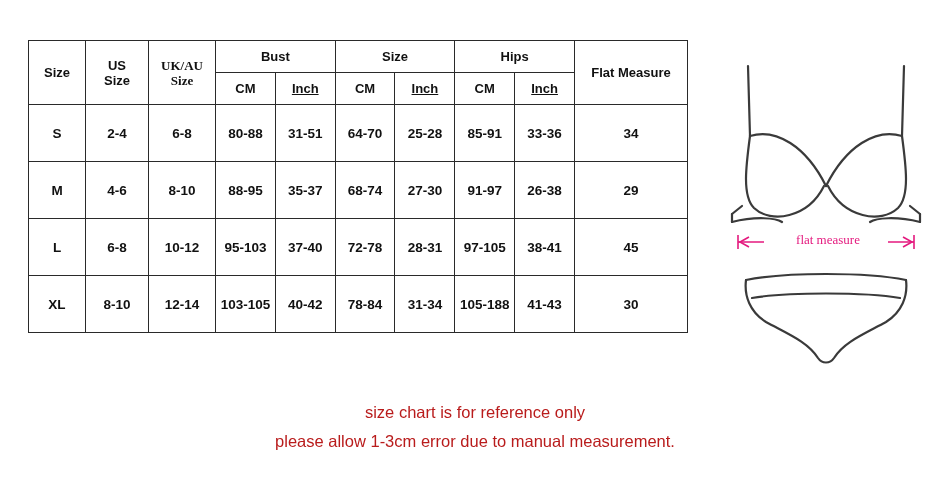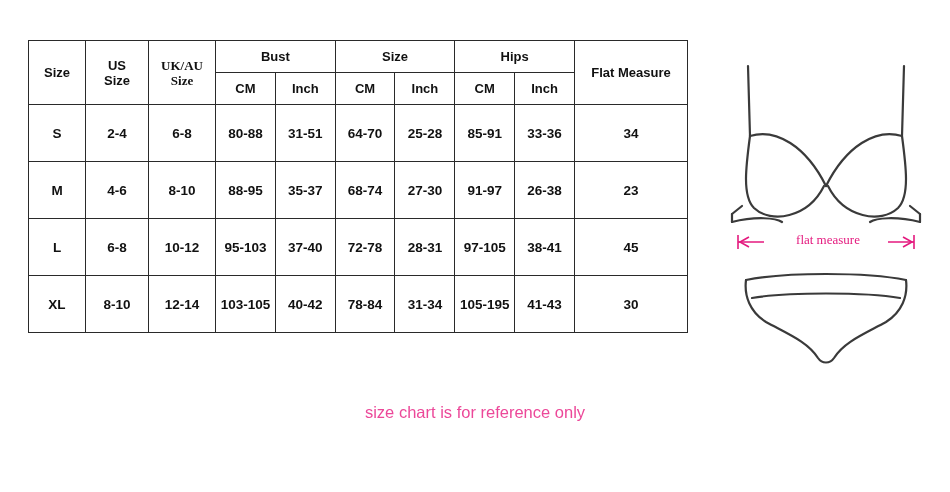--- a/index.html
+++ b/index.html
@@ -46,21 +46,21 @@
     height: 31px;
   }
   table.size-chart tbody td {
     height: 56px;
     font-size: 13.5px;
   }
   .col-size   { width: 56px; }
   .col-us     { width: 62px; }
   .col-ukau   { width: 66px; font-family: Liberation Serif, serif; }
   .col-cm     { width: 64px; }
-  .col-inch   { width: 56px; }
+  .col-inch   { width: 56px; text-decoration: underline; }
   .col-flat   { width: 112px; }
   .grp-head {
     font-size: 14px;
   }
   .sub-head {
     font-size: 12.5px;
   }
   .tall-head {
     line-height: 15px;
   }
@@ -87,21 +87,21 @@
     font-size: 13px;
   }
 
   
   #notes {
     position: absolute;
     left: 0;
     top: 398px;
     width: 950px;
     text-align: center;
-    color: #ec4899;
+    color: #b91c1c;
     font-size: 16.5px;
     line-height: 29px;
     font-family: "Liberation Sans", sans-serif;
   }
   #notes div {
     display: block;
   }
 </style>
 </head>
 <body>
@@ -151,21 +151,21 @@
         <tr>
           <td>M</td>
           <td>4-6</td>
           <td>8-10</td>
           <td>88-95</td>
           <td>35-37</td>
           <td>68-74</td>
           <td>27-30</td>
           <td>91-97</td>
           <td>26-38</td>
-          <td>23</td>
+          <td>29</td>
         </tr>
         <tr>
           <td>L</td>
           <td>6-8</td>
           <td>10-12</td>
           <td>95-103</td>
           <td>37-40</td>
           <td>72-78</td>
           <td>28-31</td>
           <td>97-105</td>
@@ -173,21 +173,21 @@
           <td>45</td>
         </tr>
         <tr>
           <td>XL</td>
           <td>8-10</td>
           <td>12-14</td>
           <td>103-105</td>
           <td>40-42</td>
           <td>78-84</td>
           <td>31-34</td>
-          <td>105-195</td>
+          <td>105-188</td>
           <td>41-43</td>
           <td>30</td>
         </tr>
       </tbody>
     </table>
   </div>
 
   <div id="illustration">
     <svg width="220" height="330" viewBox="0 0 220 330" xmlns="http://www.w3.org/2000/svg">
 
@@ -220,15 +220,16 @@
         <path d="M30 244 C 28 260, 34 276, 50 286 C 72 298, 92 306, 102 322 C 106 328, 114 328, 118 322 C 128 306, 148 298, 170 286 C 186 276, 192 260, 190 244"></path>
         <path d="M36 262 C 70 256, 150 256, 184 262"></path>
       </g>
     </svg>
   </div>
 
   <div class="flat-label">flat measure</div>
 
   <div id="notes">
     <div>size chart is for reference only</div>
+    <div>please allow 1-3cm error due to manual measurement.</div>
   </div>
 
 </div>
 
 </body></html>

